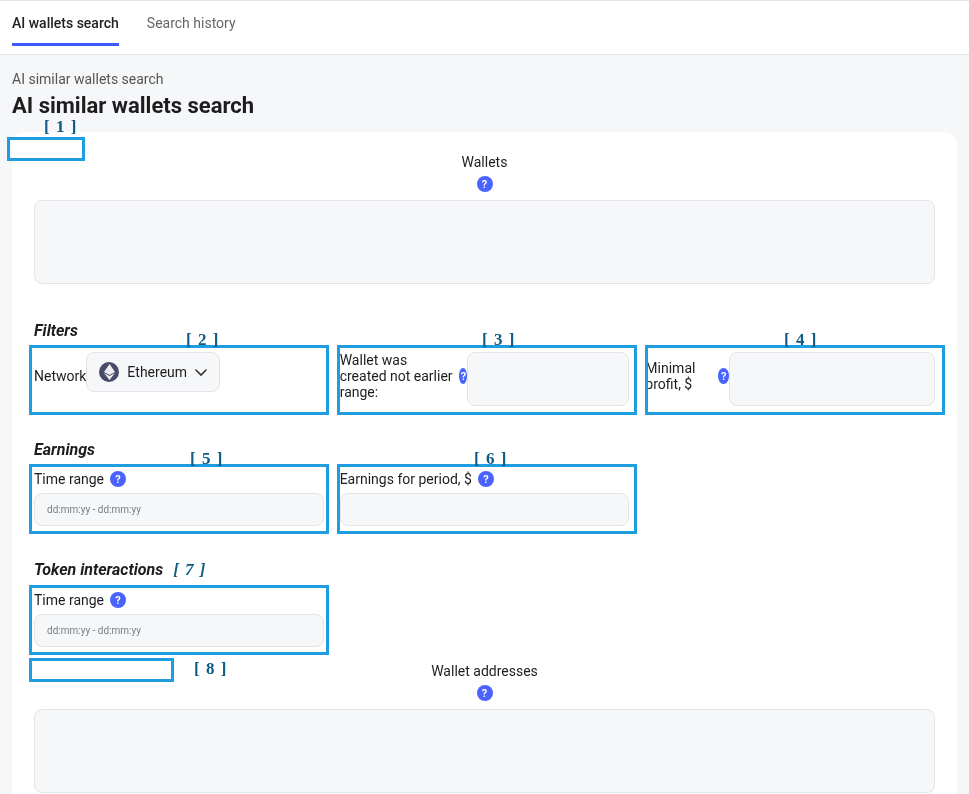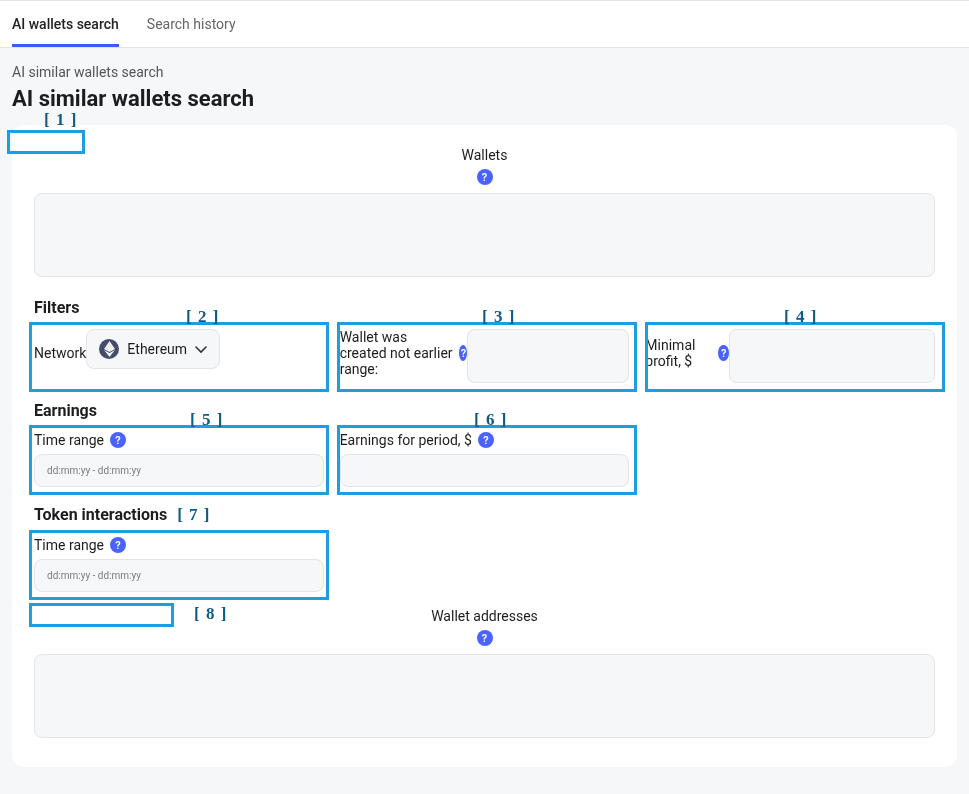--- a/index.html
+++ b/index.html
@@ -16,22 +16,22 @@
     .container {
       width: 969px;
       margin: 0 auto;
     }
     .tabs {
       background: #fff;
       border-bottom: 1px solid #e4e4e7;
       padding: 0 12px;
       display: flex;
       gap: 28px;
-      align-items: center;
-      height: 48px;
+      align-items: flex-start;
+      height: 55px;
       border-top: 1px solid #e4e4e7;
     }
     .tab {
       padding: 14px 0 12px;
       font-size: 14px;
       color: #64666a;
       cursor: pointer;
       border-bottom: 3px solid transparent;
     }
     .tab.active {
@@ -61,23 +61,24 @@
       color: #1d1d1f;
       display: flex;
       align-items: center;
       gap: 6px;
       margin-bottom: 8px;
       flex-direction: column;
     }
     .section-heading {
       font-size: 16px;
       font-weight: 700;
-      margin-top: 18px;
+      margin-top: 34px;
       margin-bottom: 12px;
       color: #1d1d1f;
+      font-style: italic;
     }
     .help-icon {
       display: inline-flex;
       align-items: center;
       justify-content: center;
       width: 16px;
       height: 16px;
       border-radius: 50%;
       background: #4a63ff;
       color: #fff;

